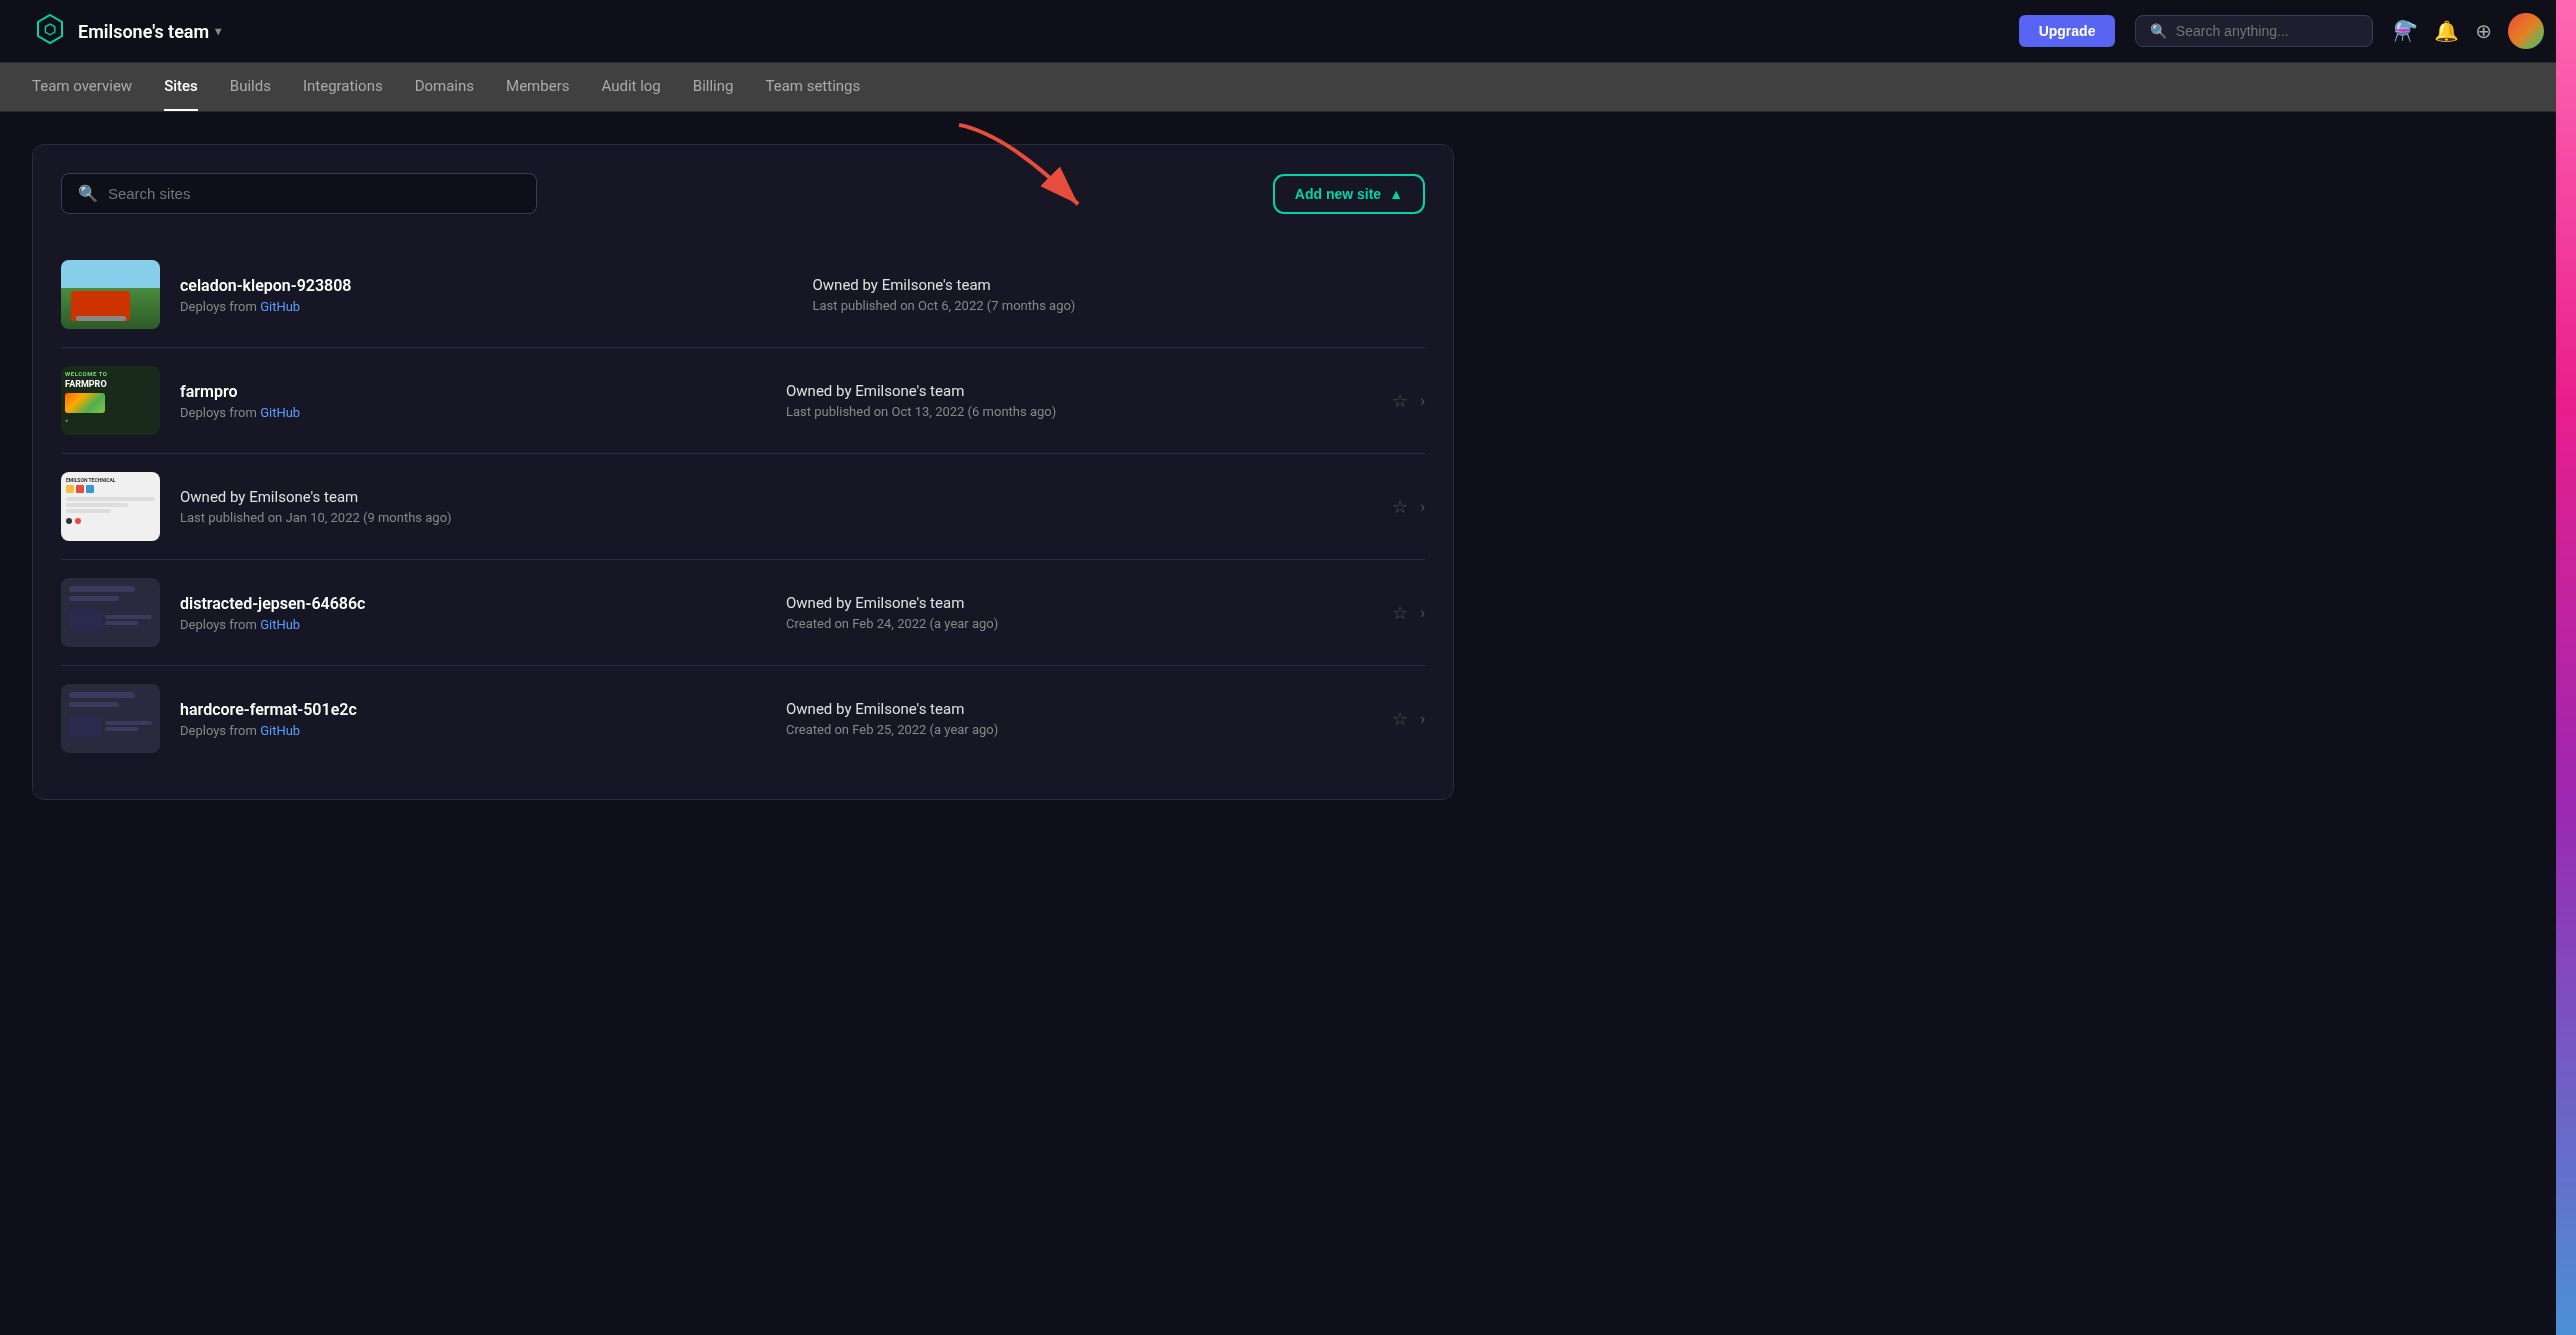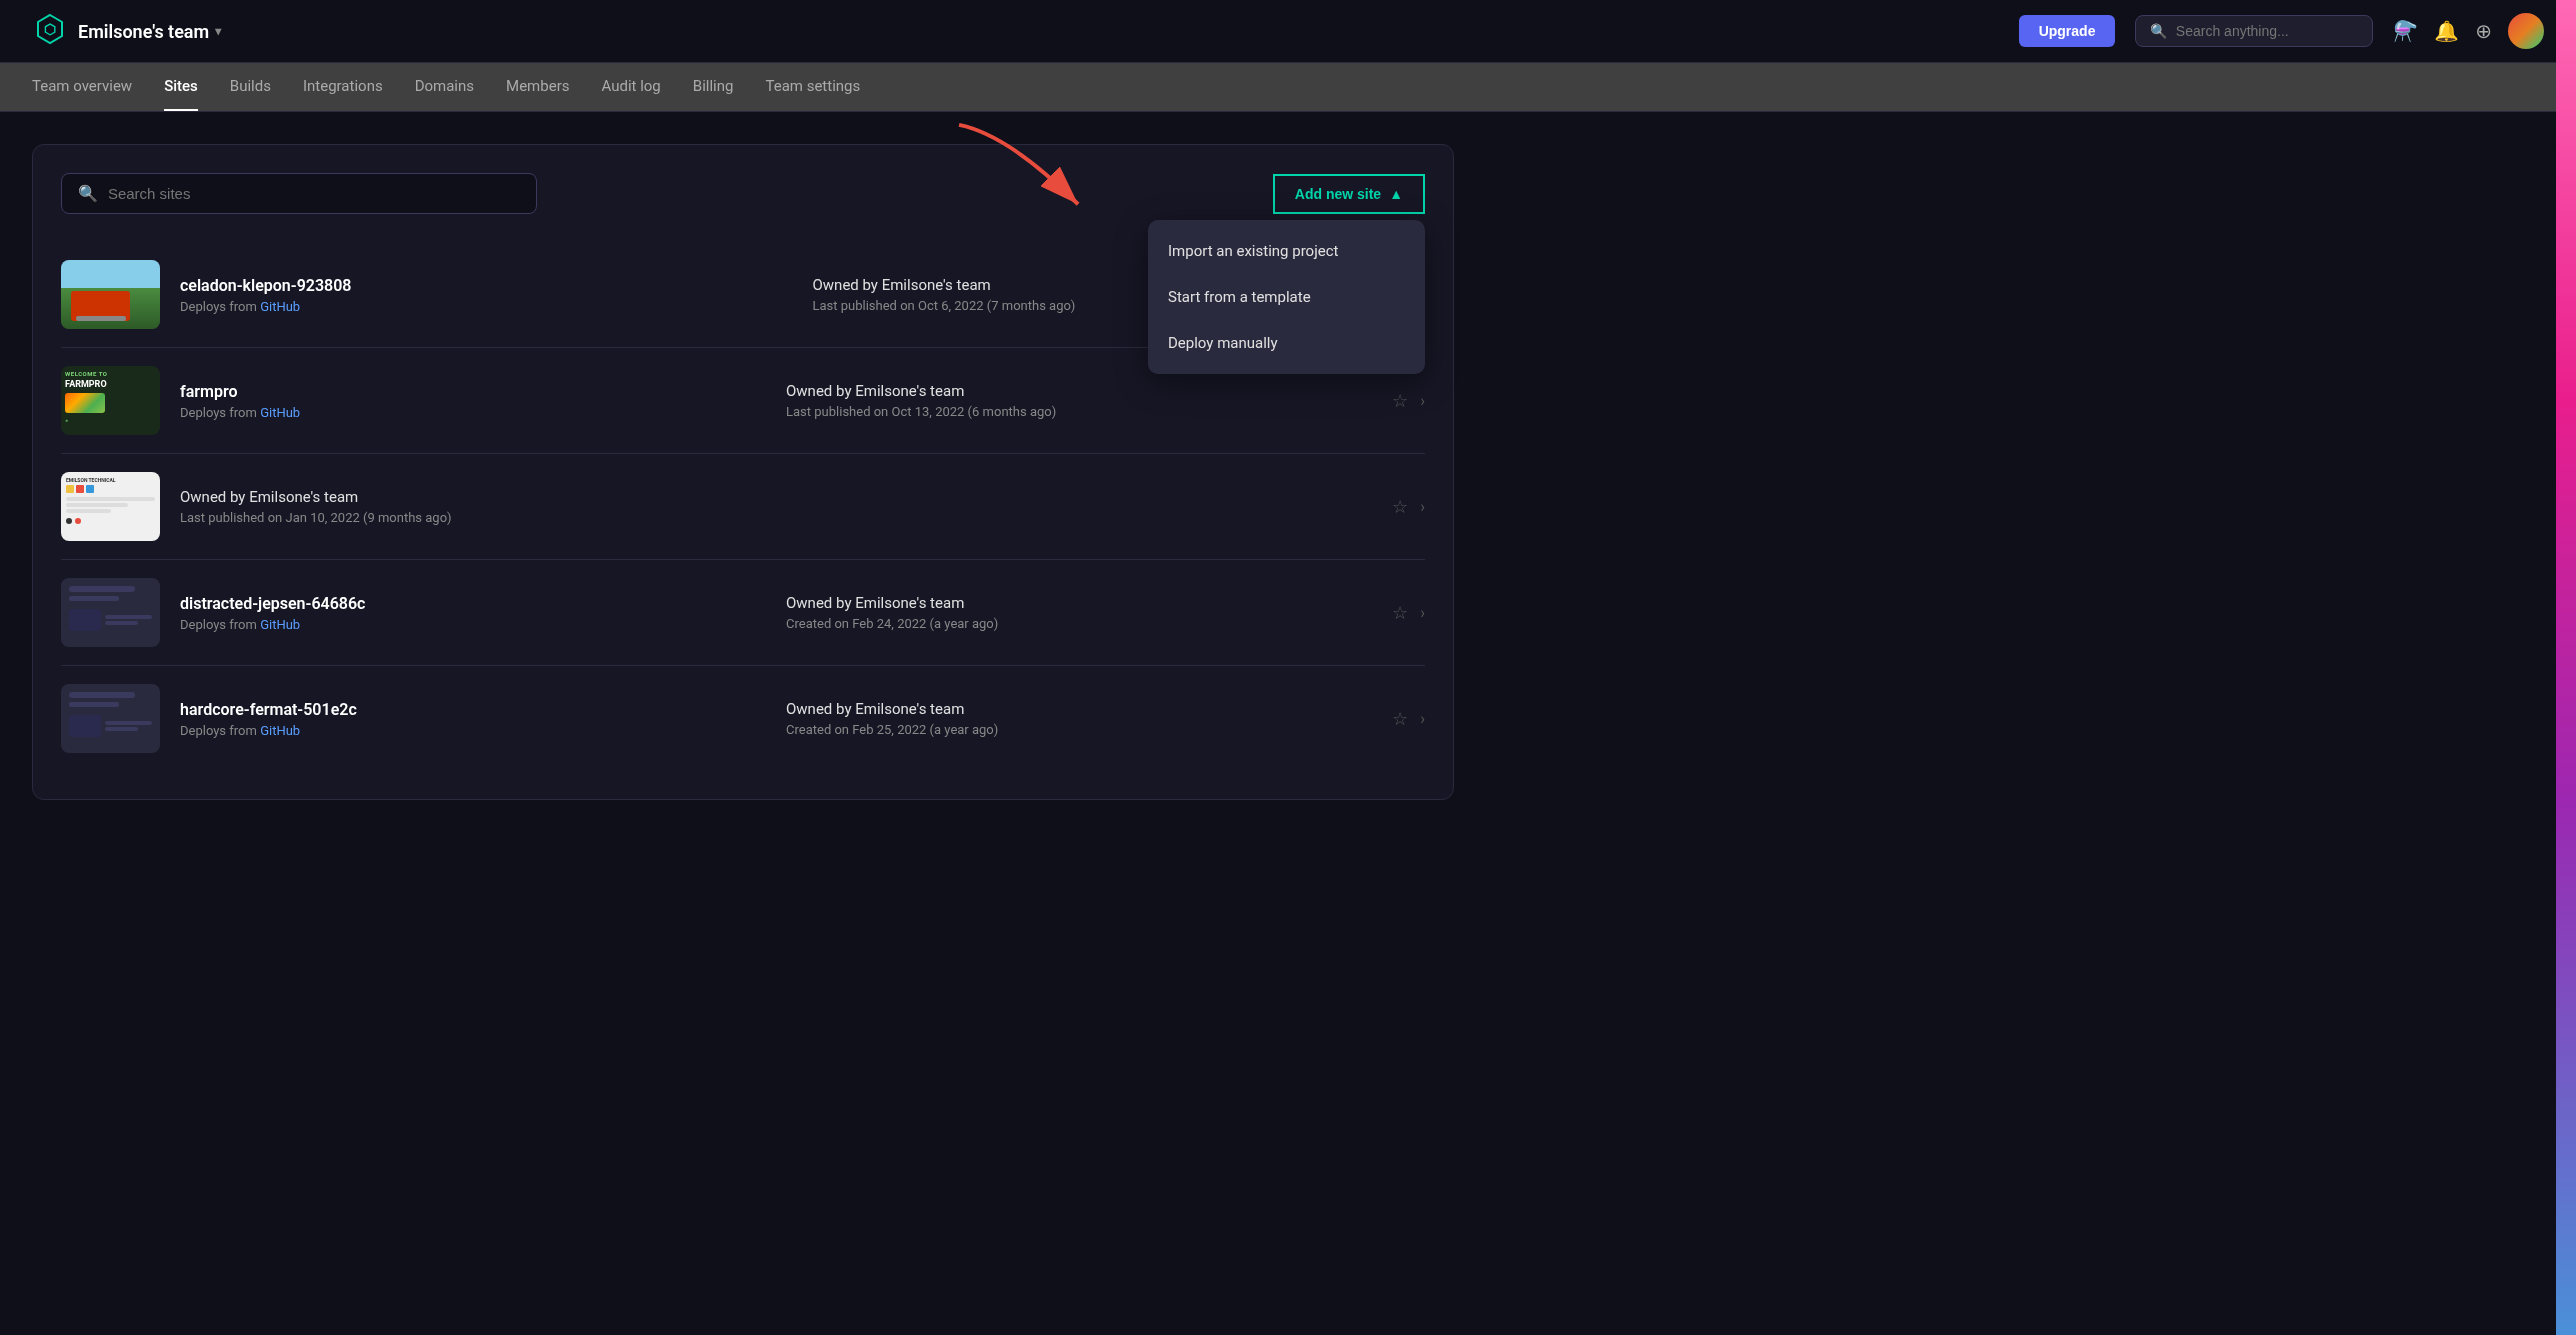--- a/index.html
+++ b/index.html
@@ -172,21 +172,21 @@
       outline: none;
       color: #aaa;
       font-size: 15px;
       width: 100%;
     }
 
     .add-new-site-btn {
       background: transparent;
       border: 2px solid #00d4aa;
       color: #00d4aa;
-      border-radius: 0;
+      border-radius: 11px;
       padding: 10px 20px;
       font-size: 14px;
       font-weight: 600;
       cursor: pointer;
       display: flex;
       align-items: center;
       gap: 8px;
     }
 
     
@@ -403,25 +403,20 @@
           </svg>
         </div>
 
         <button class="add-new-site-btn">
           <span>Add new site</span>
           <span>▲</span>
         </button>
       </div>
     </div>
 
-    <div class="dropdown-menu">
-      <div class="dropdown-item">Import an existing project</div>
-      <div class="dropdown-item">Start from a template</div>
-      <div class="dropdown-item">Deploy manually</div>
-    </div>
 
     <div class="site-list">
 
       <div class="site-row">
         <div class="site-thumbnail">
           <div style="width:100%;height:100%;background:linear-gradient(180deg,#87ceeb 0%,#87ceeb 40%,#4a8c3f 40%,#2d5a27 100%);position:relative;">
             <div style="position:absolute;bottom:8px;left:10px;width:59px;height:30px;background:#cc3300;border-radius:3px;"></div>
             <div style="position:absolute;bottom:8px;left:15px;width:50px;height:5px;background:#888;border-radius:2px;"></div>
           </div>
         </div>

